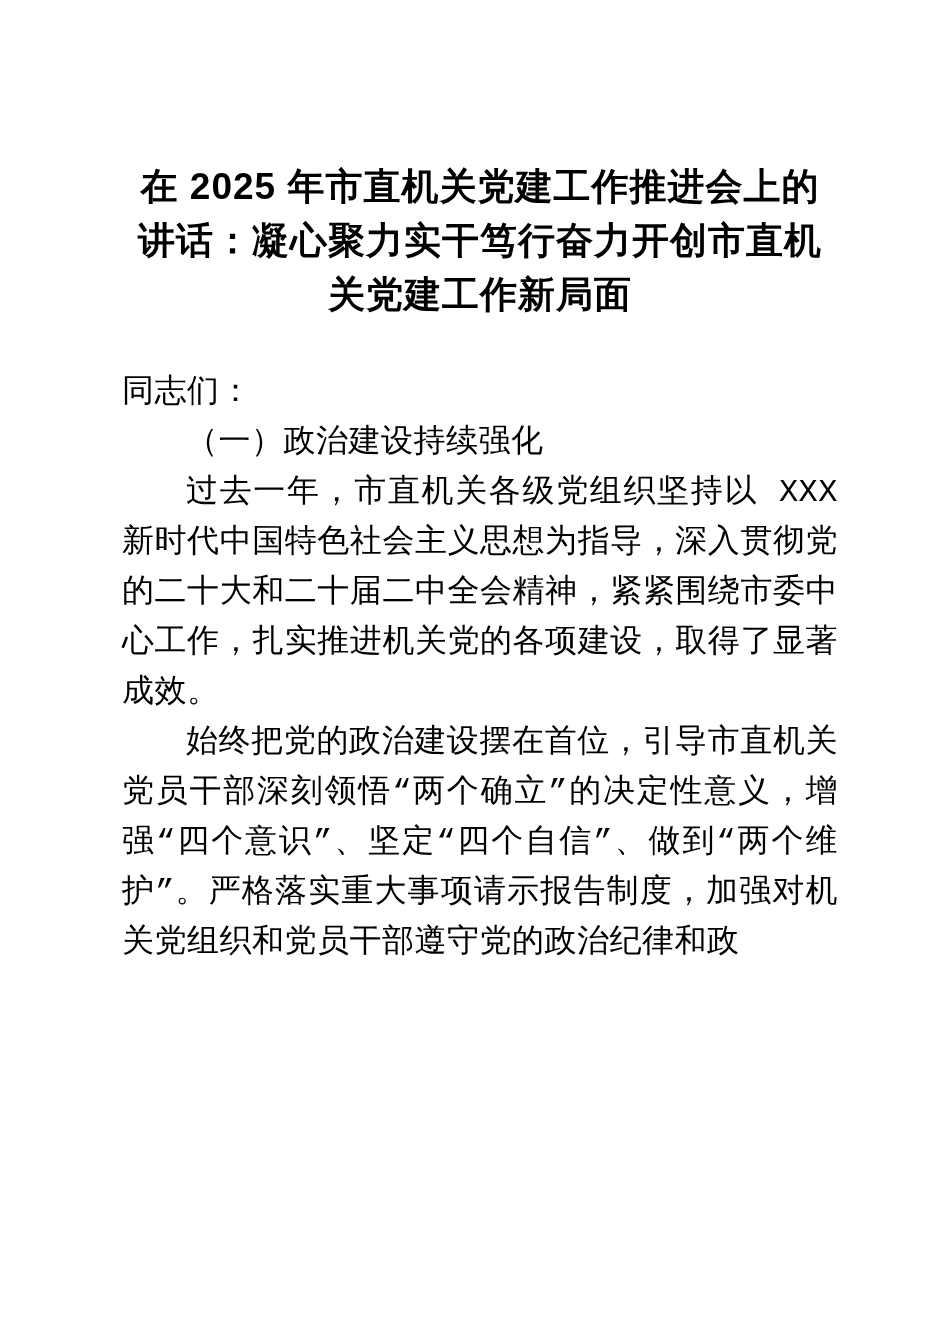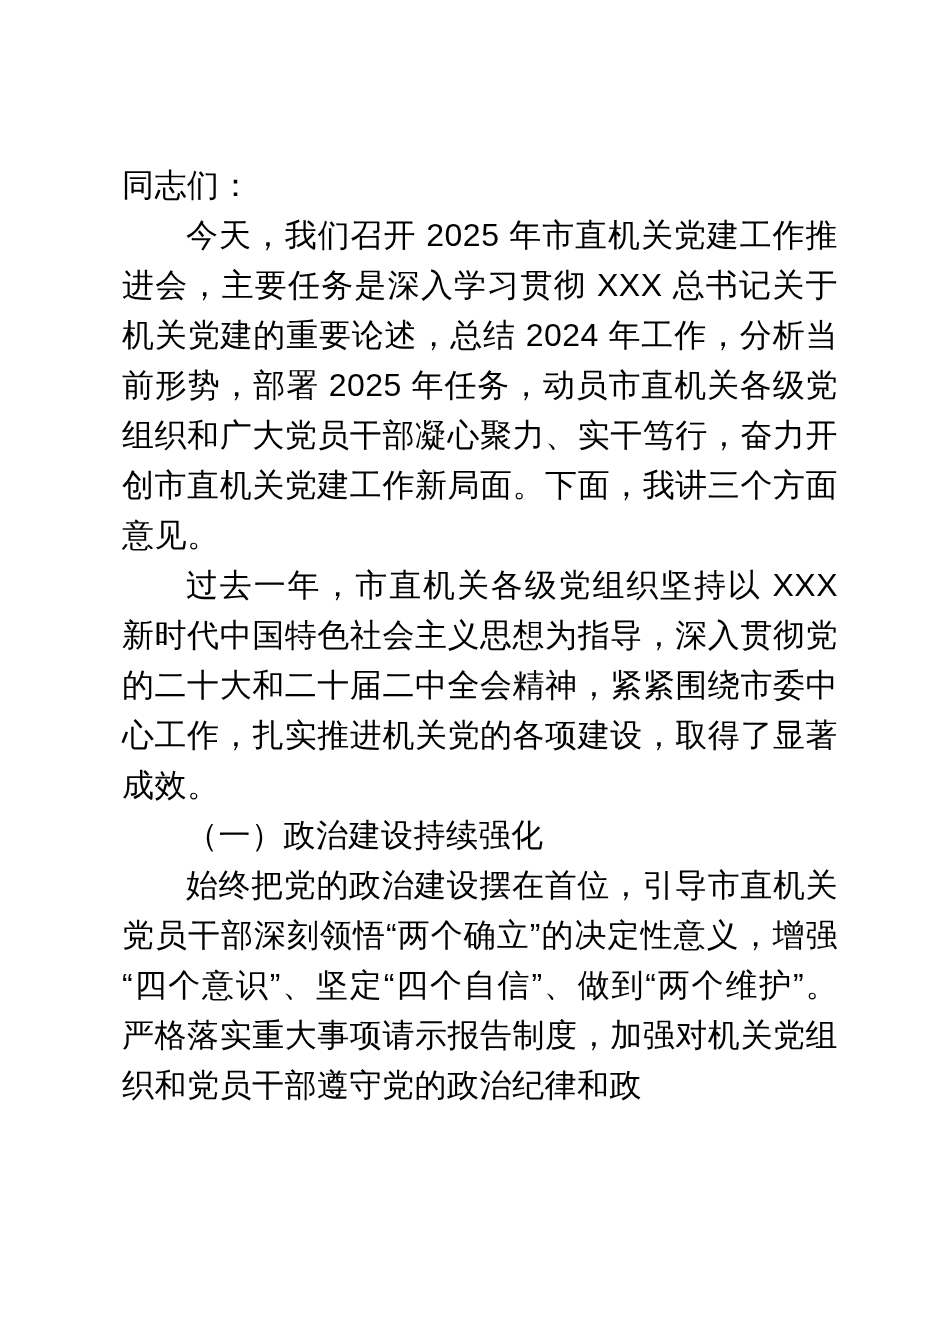--- a/index.html
+++ b/index.html
@@ -30,30 +30,30 @@
     letter-spacing: 1px;
     font-family: "Liberation Sans", sans-serif;
   }
   .doc-body p {
     margin: 0;
     font-size: 32px;
     line-height: 50px;
     text-align: justify;
     letter-spacing: 0.5px;
     word-break: break-all;
-    font-family: Liberation Sans, sans-serif;
+    font-family: Liberation Mono, monospace;
   }
   .doc-body p.indent {
     text-indent: 2em;
   }
 </style>
 </head>
 <body>
 
 <div class="page">
+  <h1 class="doc-title">在 2025 年市直机关党建工作推进会上的讲话：凝心聚力实干笃行奋力开创市直机关党建工作新局面</h1>
   <div class="doc-body">
       <p class="">同志们：</p>
-      <p class="indent">今天，我们召开 2025 年市直机关党建工作推进会，主要任务是深入学习贯彻 XXX 总书记关于机关党建的重要论述，总结 2024 年工作，分析当前形势，部署 2025 年任务，动员市直机关各级党组织和广大党员干部凝心聚力、实干笃行，奋力开创市直机关党建工作新局面。下面，我讲三个方面意见。</p>
+      <p class="indent">（一）政治建设持续强化</p>
       <p class="indent">过去一年，市直机关各级党组织坚持以 XXX 新时代中国特色社会主义思想为指导，深入贯彻党的二十大和二十届二中全会精神，紧紧围绕市委中心工作，扎实推进机关党的各项建设，取得了显著成效。</p>
-      <p class="indent">（一）政治建设持续强化</p>
       <p class="indent">始终把党的政治建设摆在首位，引导市直机关党员干部深刻领悟“两个确立”的决定性意义，增强“四个意识”、坚定“四个自信”、做到“两个维护”。严格落实重大事项请示报告制度，加强对机关党组织和党员干部遵守党的政治纪律和政</p>
     </div>
 </div>
 
 </body></html>

